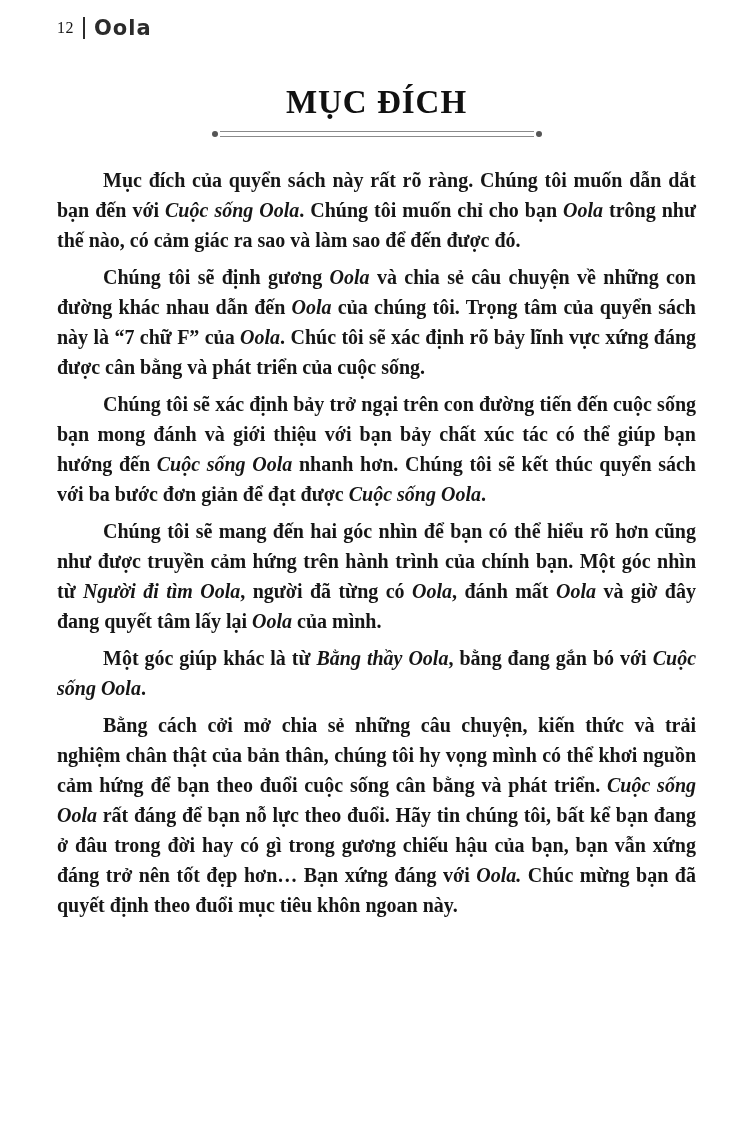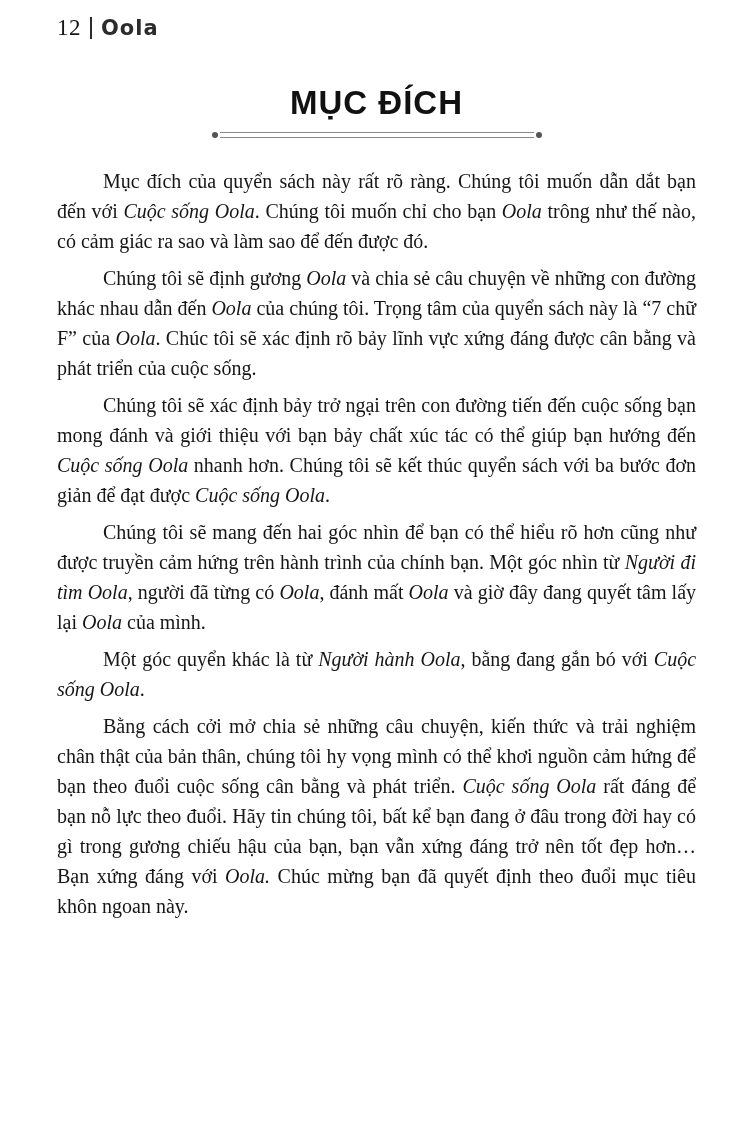--- a/index.html
+++ b/index.html
@@ -22,40 +22,40 @@
     padding: 14px 57px 0 57px;
   }
   
   .running-head {
     display: flex;
     align-items: center;
     gap: 9px;
     height: 28px;
   }
   .pagenum {
-    font-size: 23px;
+    font-size: 16px;
     letter-spacing: 0.5px;
   }
   .head-sep {
     width: 2px;
     height: 22px;
     background: #2b2b2b;
   }
   .brand {
     font-family: "DejaVu Sans", sans-serif;
     font-weight: 700;
     font-size: 21px;
     letter-spacing: 1px;
     color: #2b2b2b;
   }
   
   .title {
     margin: 42px 0 10px 0;
     text-align: center;
-    font-family: Liberation Sans, sans-serif;
+    font-family: Liberation Serif, serif;
     font-weight: 800;
     font-size: 33px;
     letter-spacing: 1px;
     color: #111111;
   }
   
   .rule {
     width: 330px;
     margin: 0 auto 28px auto;
     display: flex;
@@ -73,20 +73,21 @@
     height: 4px;
     border-top: 1px solid #8a8a8a;
     border-bottom: 1px solid #8a8a8a;
     margin: 0 2px;
   }
   
   .body-text {
     font-size: 20px;
     line-height: 30px;
     text-align: justify;
+    font-weight: bold;
   }
   .body-text p {
     margin: 0 0 7px 0;
     text-indent: 46px;
   }
   .body-text .it {
     font-style: italic;
   }
 </style>
 </head>
@@ -106,17 +107,17 @@
     <span class="dot"></span>
     <span class="lines"></span>
     <span class="dot"></span>
   </div>
 
   <div class="body-text">
     <p><span>Mục đích của quyển sách này rất rõ ràng. Chúng tôi muốn dẫn dắt bạn đến với </span><span class="it">Cuộc sống Oola</span><span>. Chúng tôi muốn chỉ cho bạn </span><span class="it">Oola</span><span> trông như thế nào, có cảm giác ra sao và làm sao để đến được đó.</span></p>
     <p><span>Chúng tôi sẽ định gương </span><span class="it">Oola</span><span> và chia sẻ câu chuyện về những con đường khác nhau dẫn đến </span><span class="it">Oola</span><span> của chúng tôi. Trọng tâm của quyển sách này là “7 chữ F” của </span><span class="it">Oola</span><span>. Chúc tôi sẽ xác định rõ bảy lĩnh vực xứng đáng được cân bằng và phát triển của cuộc sống.</span></p>
     <p><span>Chúng tôi sẽ xác định bảy trở ngại trên con đường tiến đến cuộc sống bạn mong đánh và giới thiệu với bạn bảy chất xúc tác có thể giúp bạn hướng đến </span><span class="it">Cuộc sống Oola</span><span> nhanh hơn. Chúng tôi sẽ kết thúc quyển sách với ba bước đơn giản để đạt được </span><span class="it">Cuộc sống Oola</span><span>.</span></p>
     <p><span>Chúng tôi sẽ mang đến hai góc nhìn để bạn có thể hiểu rõ hơn cũng như được truyền cảm hứng trên hành trình của chính bạn. Một góc nhìn từ </span><span class="it">Người đi tìm Oola</span><span>, người đã từng có </span><span class="it">Oola</span><span>, đánh mất </span><span class="it">Oola</span><span> và giờ đây đang quyết tâm lấy lại </span><span class="it">Oola</span><span> của mình.</span></p>
-    <p><span>Một góc quyển khác là từ </span><span class="it">Người hành Oola</span><span>, bằng đang gắn bó với </span><span class="it">Cuộc sống Oola</span><span>.</span></p>
+    <p><span>Một góc giúp khác là từ </span><span class="it">Bằng thầy Oola</span><span>, bằng đang gắn bó với </span><span class="it">Cuộc sống Oola</span><span>.</span></p>
     <p><span>Bằng cách cởi mở chia sẻ những câu chuyện, kiến thức và trải nghiệm chân thật của bản thân, chúng tôi hy vọng mình có thể khơi nguồn cảm hứng để bạn theo đuổi cuộc sống cân bằng và phát triển. </span><span class="it">Cuộc sống Oola</span><span> rất đáng để bạn nỗ lực theo đuổi. Hãy tin chúng tôi, bất kể bạn đang ở đâu trong đời hay có gì trong gương chiếu hậu của bạn, bạn vẫn xứng đáng trở nên tốt đẹp hơn… Bạn xứng đáng với </span><span class="it">Oola.</span><span> Chúc mừng bạn đã quyết định theo đuổi mục tiêu khôn ngoan này.</span></p>
   </div>
 
 </div>
 
 </body></html>

